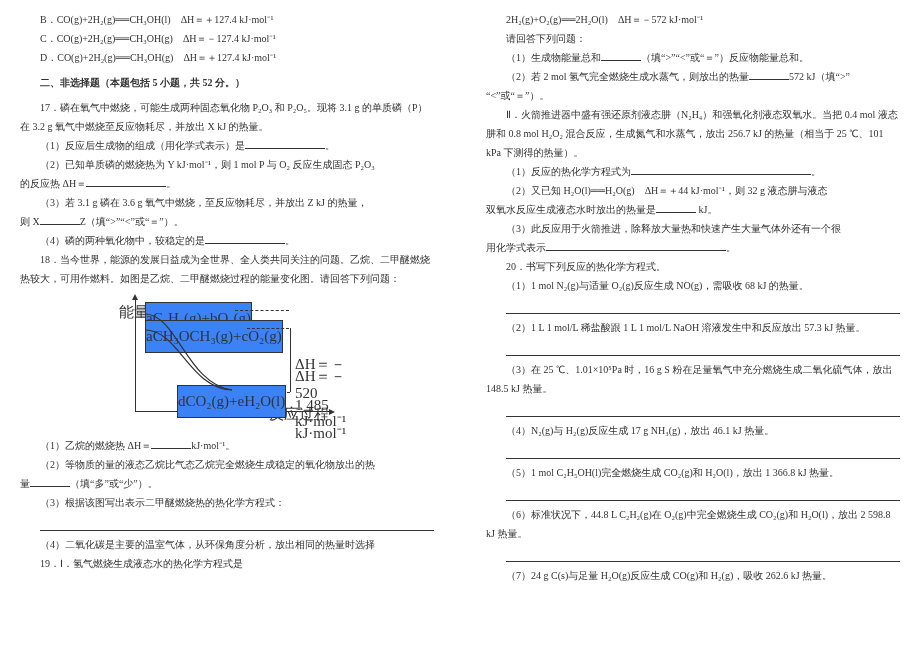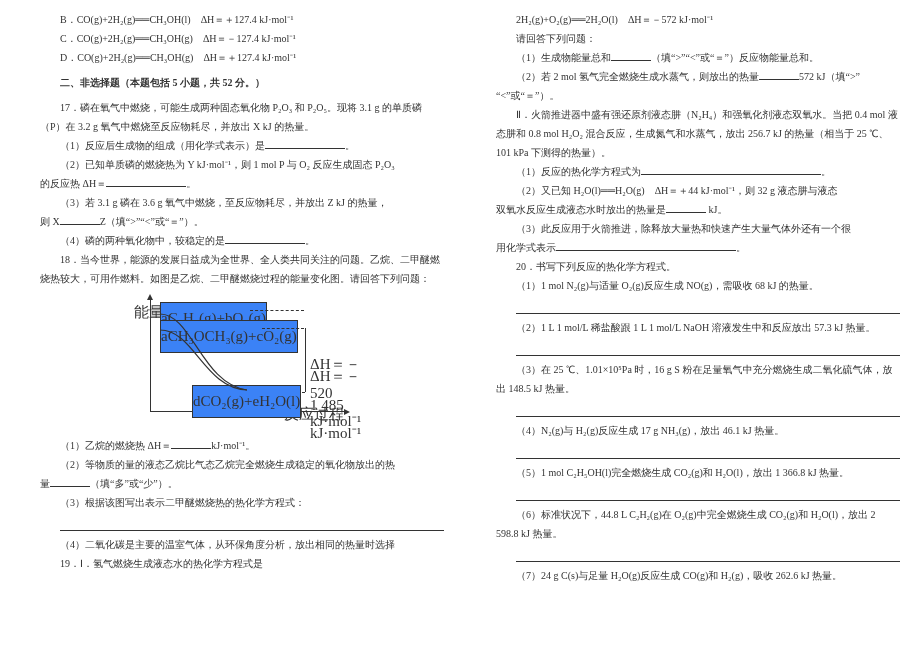--- a/index.html
+++ b/index.html
@@ -10,21 +10,20 @@
     font-size: 10px;
     color: #333;
     width: 920px;
     height: 650px;
     overflow: hidden;
   }
   .page {
     display: flex;
     padding: 10px 20px;
     gap: 52px;
-    margin-left: 20px;
   }
   .col {
     width: 430px;
     line-height: 1.9;
   }
   .indent { text-indent: 2em; }
   .section-title { font-weight: bold; margin: 6px 0; text-indent: 2em;}
   .blank-short { display: inline-block; border-bottom: 1px solid #333; min-width: 40px; height: 10px; vertical-align: baseline;}
   .blank-mid { display: inline-block; border-bottom: 1px solid #333; min-width: 80px; height: 10px; vertical-align: baseline;}
   .blank-long { display: inline-block; border-bottom: 1px solid #333; min-width: 180px; height: 10px; vertical-align: baseline;}

